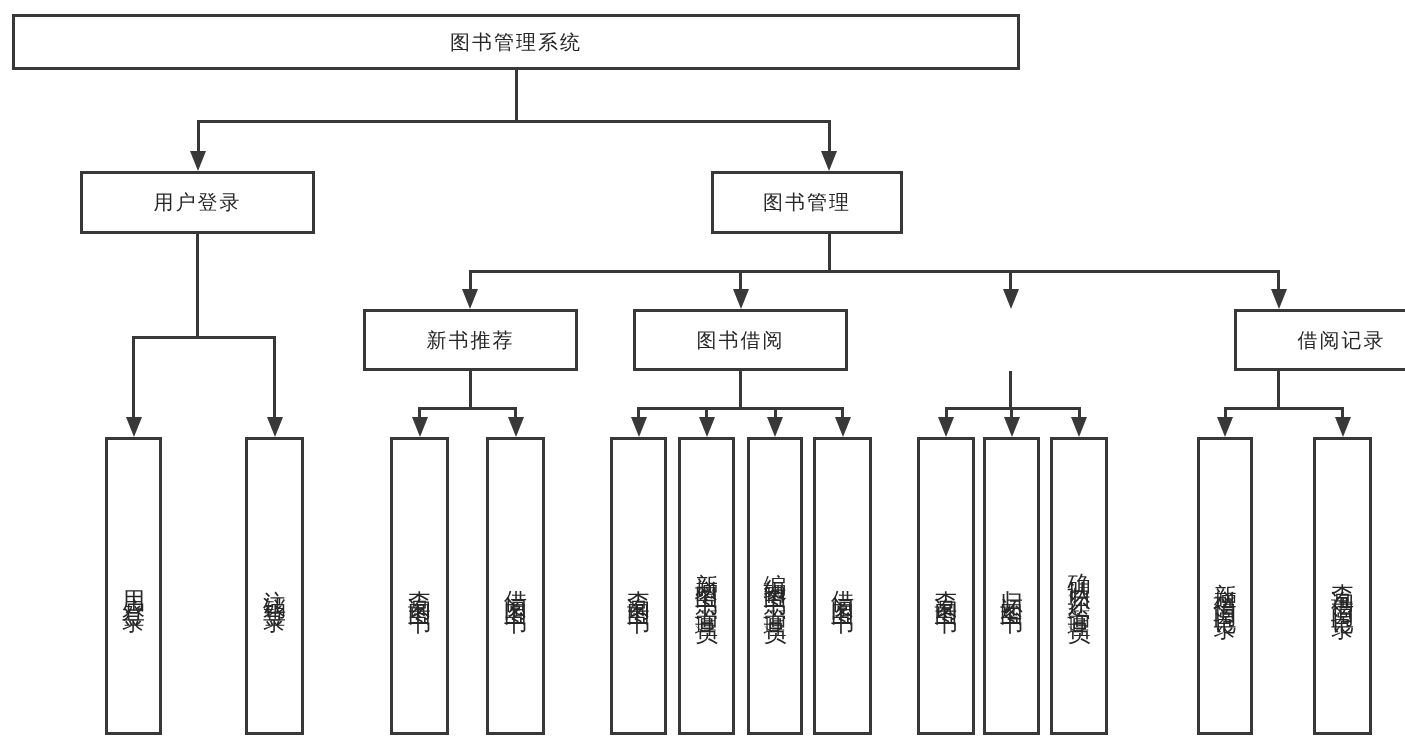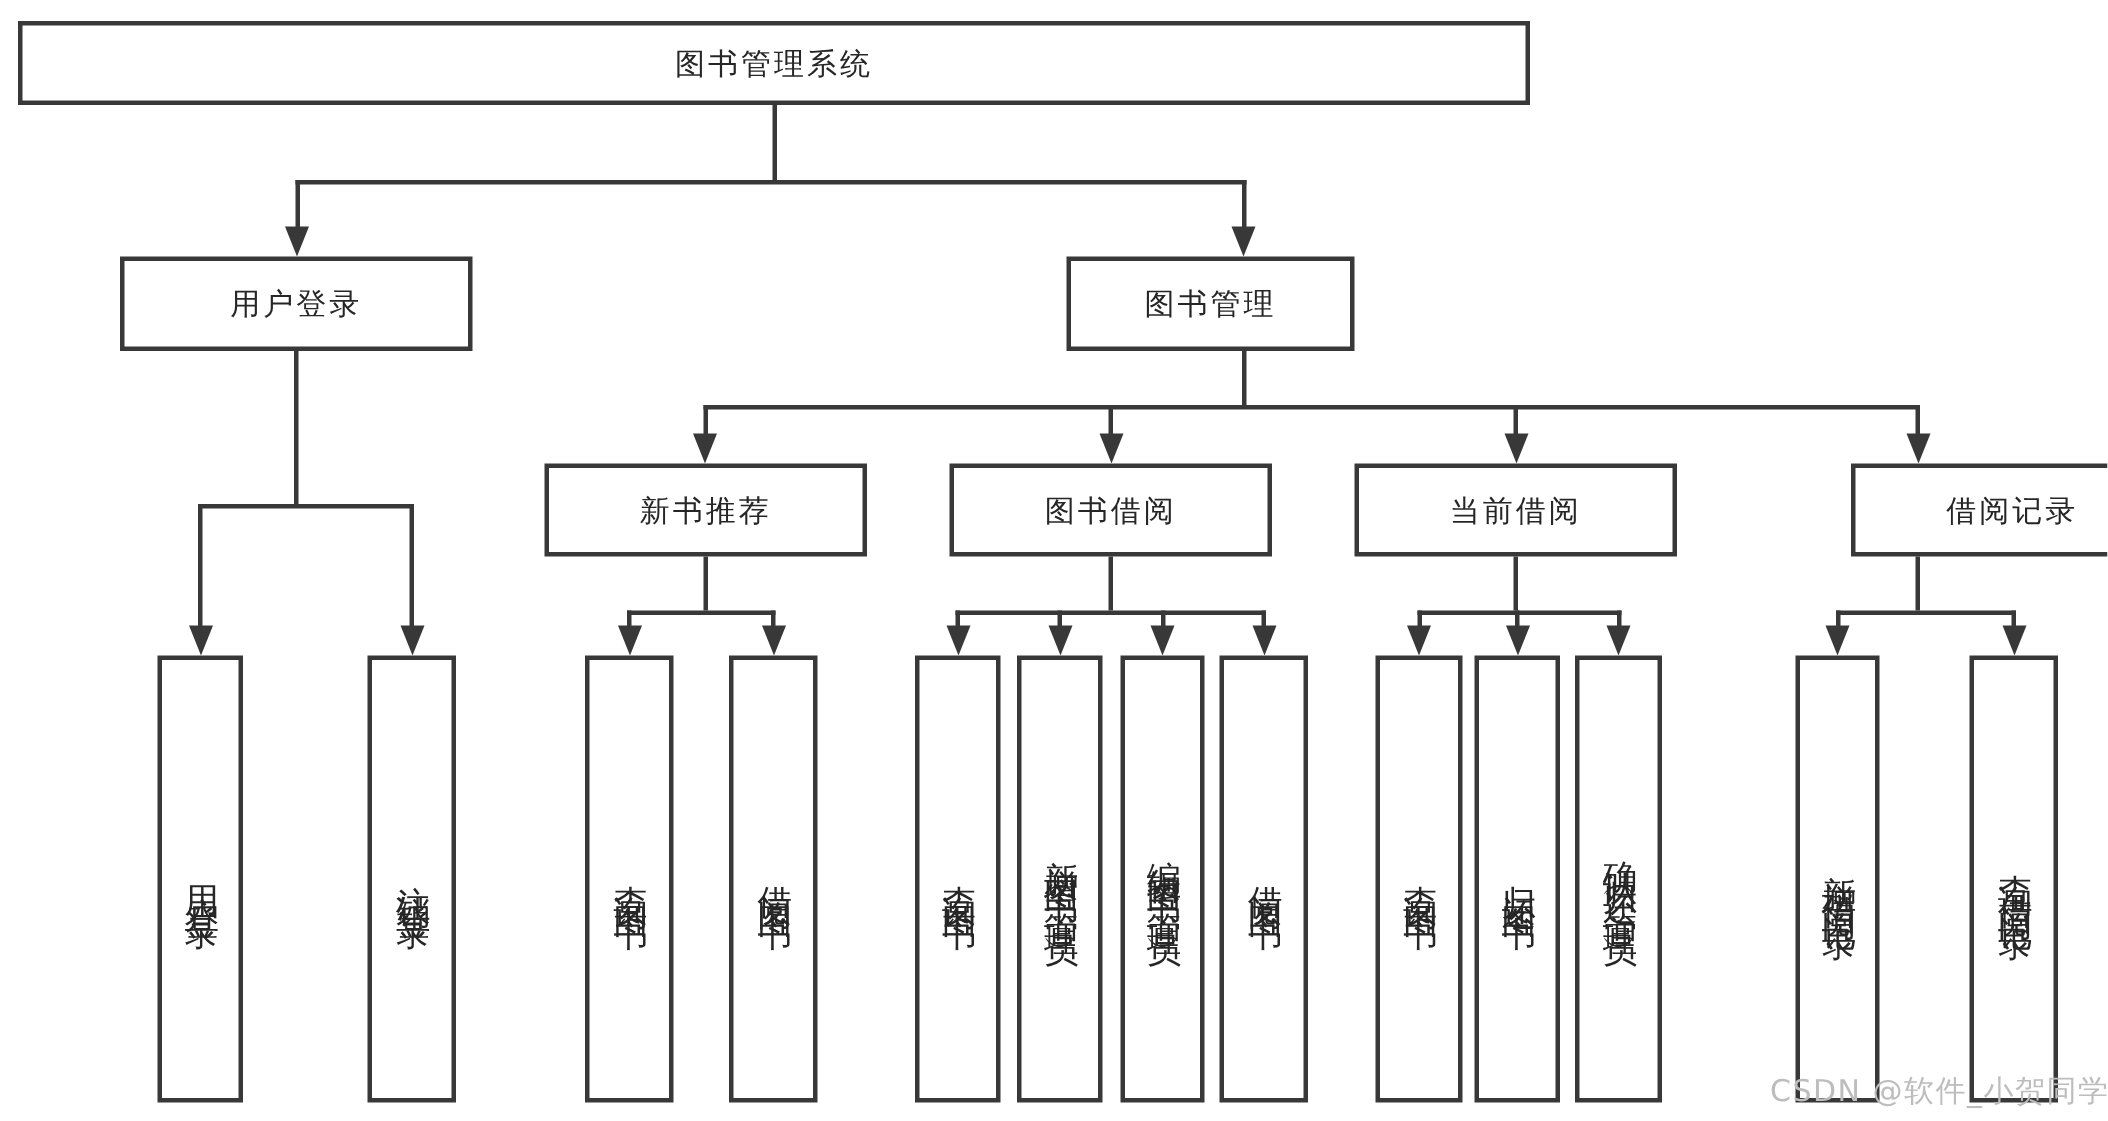--- a/index.html
+++ b/index.html
@@ -95,23 +95,20 @@
   <div class="ar" style="left:1002.5px;top:289px"></div>
   <div class="ln" style="left:1277px;top:270px;width:3px;height:21px"></div>
   <div class="ar" style="left:1270.5px;top:289px"></div>
 
   <div class="box hbox" style="left:633px;top:309px;width:215px;height:62px">
     <span class="lbl">图书借阅</span>
   </div>
   <div class="box hbox" style="left:363px;top:309px;width:215px;height:62px">
     <span class="lbl">新书推荐</span>
   </div>
-  <div class="box hbox" style="left:903px;top:309px;width:215px;height:62px">
-    <span class="lbl">当前借阅</span>
-  </div>
   <div class="box hbox" style="left:1234px;top:309px;width:215px;height:62px">
     <span class="lbl">借阅记录</span>
   </div>
 
   <div class="ln" style="left:468.5px;top:371px;width:3px;height:36px"></div>
   <div class="ln" style="left:418px;top:407px;width:99px;height:3px"></div>
   <div class="ln" style="left:418px;top:407px;width:3px;height:12px"></div>
   <div class="ar" style="left:411.5px;top:417px"></div>
   <div class="ln" style="left:514px;top:407px;width:3px;height:12px"></div>
   <div class="ar" style="left:507.5px;top:417px"></div>
@@ -180,15 +177,14 @@
     <span class="vtext">确认归还（管理员）</span>
   </div>
 
   <div class="box vbox" style="left:1197px;top:437px;width:56px;height:298px">
     <span class="vtext">新增借阅记录</span>
   </div>
   <div class="box vbox" style="left:1313px;top:437px;width:59px;height:298px">
     <span class="vtext">查询借阅记录</span>
   </div>
 
-  <div class="watermark">CSDN @软件_小贺同学</div>
 
 </div>
 
 </body></html>

